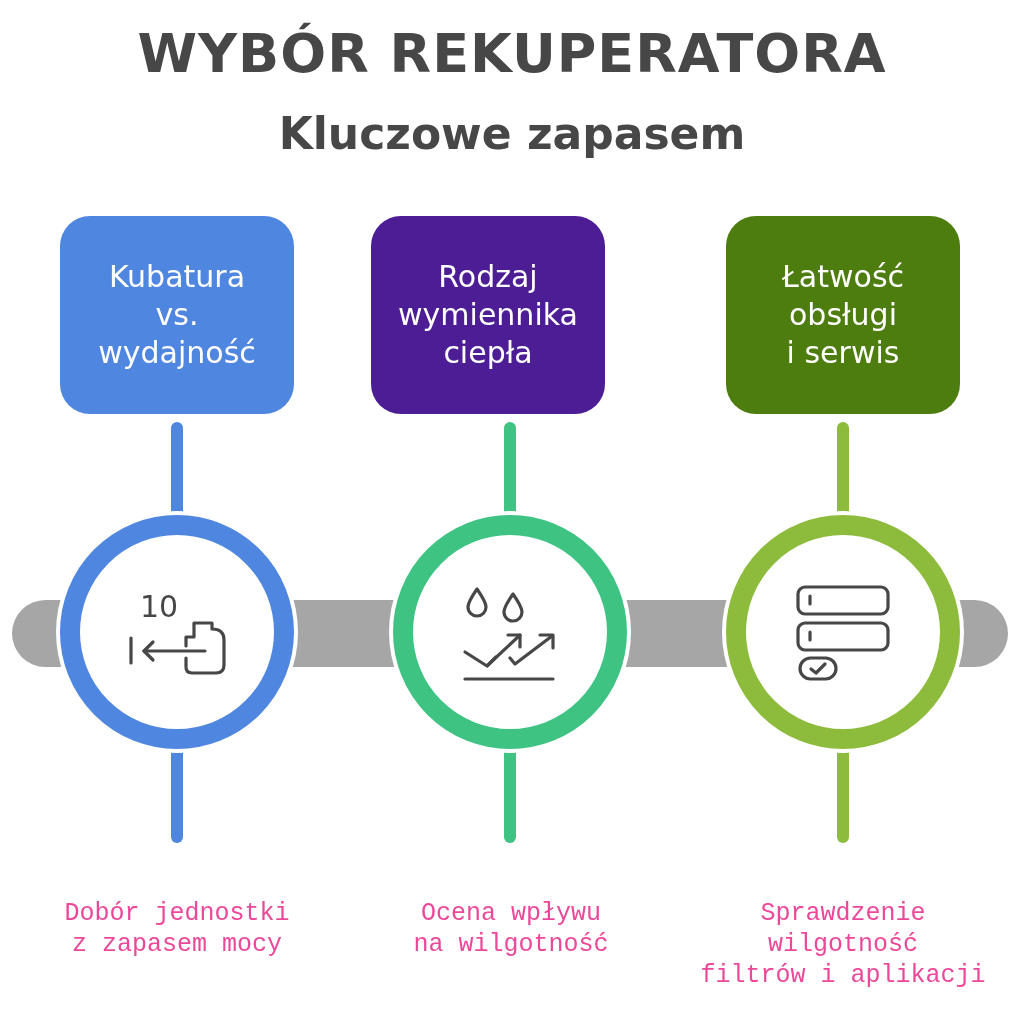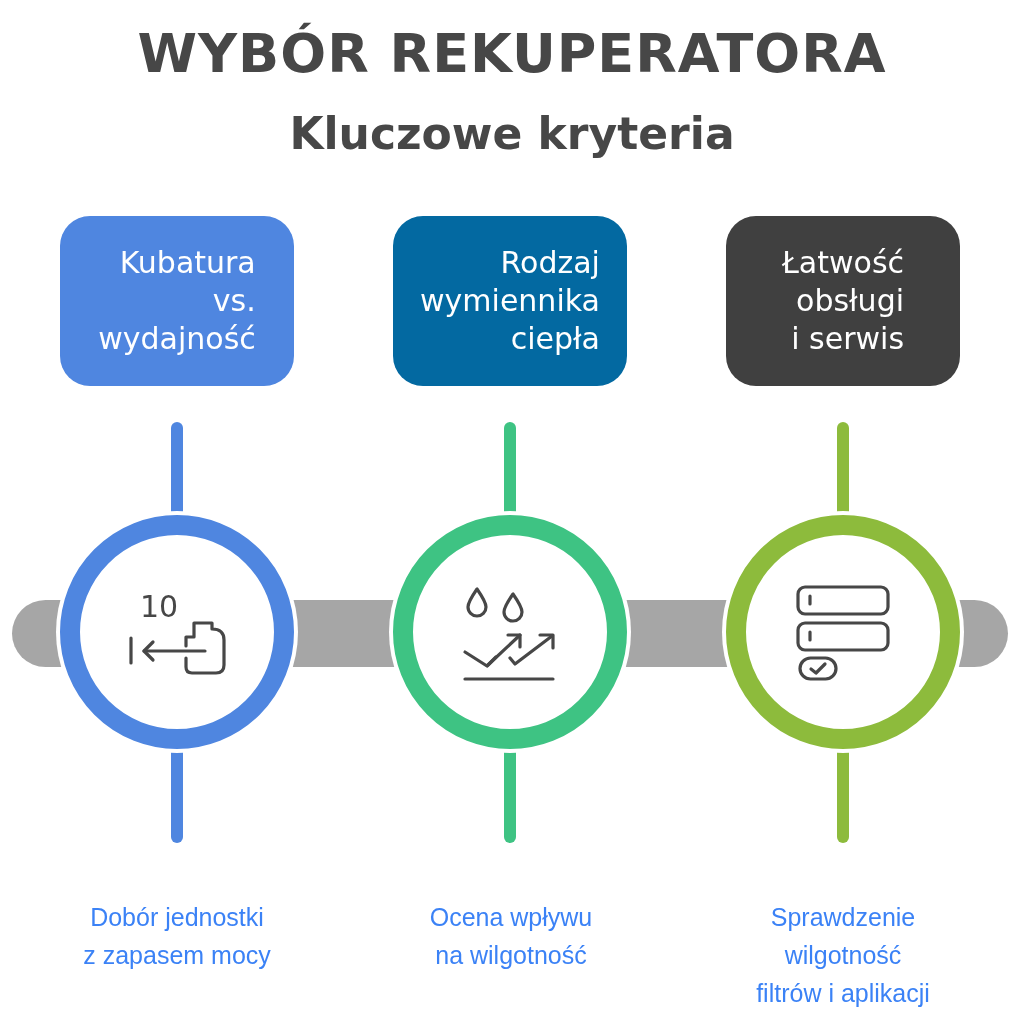--- a/index.html
+++ b/index.html
@@ -3,43 +3,43 @@
 <meta charset="utf-8">
 <style>
   html, body { margin: 0; padding: 0; background: #ffffff; }
   body { width: 1024px; height: 1024px; position: relative; overflow: hidden;
          font-family: "DejaVu Sans", "Liberation Sans", sans-serif; color: #474747; }
   .title { position: absolute; left: 0; width: 1024px; text-align: center; font-weight: bold;
            color: #474747; font-family: "DejaVu Sans", sans-serif; }
   #main-title { top: 22px; font-size: 54px; letter-spacing: 1px; }
   #sub-title { top: 108px; font-size: 44px; }
 
-  .card { position: absolute; top: 216px; width: 234px; height: 170px; border-radius: 30px;
-          display: flex; align-items: center; justify-content: center; text-align: right;
+  .card { position: absolute; top: 216px; width: 234px; height: 198px; border-radius: 30px;
+          display: flex; align-items: center; justify-content: center; text-align: center;
           color: #ffffff; font-size: 30px; line-height: 38px; white-space: pre-line;
           font-family: "DejaVu Sans", sans-serif; }
   .caption { position: absolute; top: 898px; width: 300px; text-align: center;
-             font-size: 25px; line-height: 38px; color: #3b82f6; white-space: pre-line;
-             font-family: Liberation Sans, sans-serif; }
+             font-size: 25px; line-height: 31px; color: #ec4899; white-space: pre-line;
+             font-family: Liberation Mono, monospace; }
 
   svg.diagram { position: absolute; left: 0; top: 0; }
 </style>
 </head>
 <body>
 
 <div class="title" id="main-title">WYBÓR REKUPERATORA</div>
-<div class="title" id="sub-title">Kluczowe kryteria</div>
+<div class="title" id="sub-title">Kluczowe zapasem</div>
 
 <div class="card" style="left:60px;background:#4F86E0;">Kubatura
 vs.
 wydajność</div>
-<div class="card" style="left:393px;background:#0369a1;">Rodzaj
+<div class="card" style="left:371px;background:#4c1d95;">Rodzaj
 wymiennika
 ciepła</div>
-<div class="card" style="left:726px;background:#404040;">Łatwość
+<div class="card" style="left:726px;background:#4d7c0f;">Łatwość
 obsługi
 i serwis</div>
 
 <svg class="diagram" width="1024" height="1024" viewBox="0 0 1024 1024">
 
   <g>
     <rect x="12" y="600" width="996" height="67" rx="33.5" ry="33.5" fill="#A6A6A6"></rect>
   </g>
 
   <g stroke-linecap="round" stroke-width="12">

